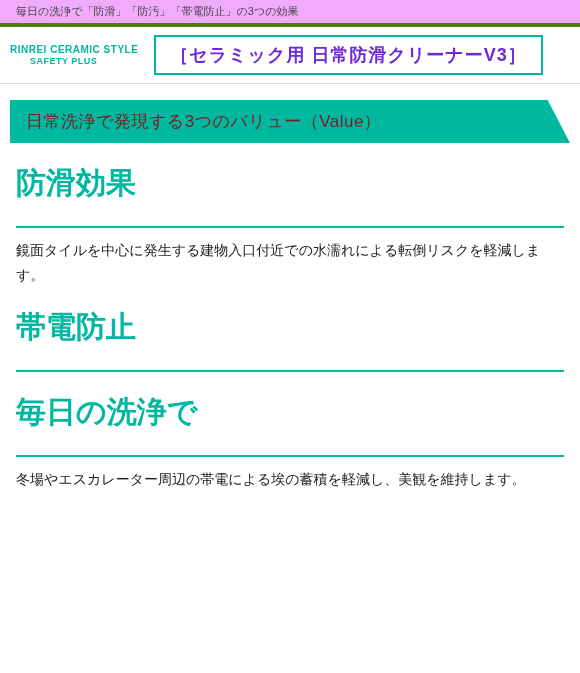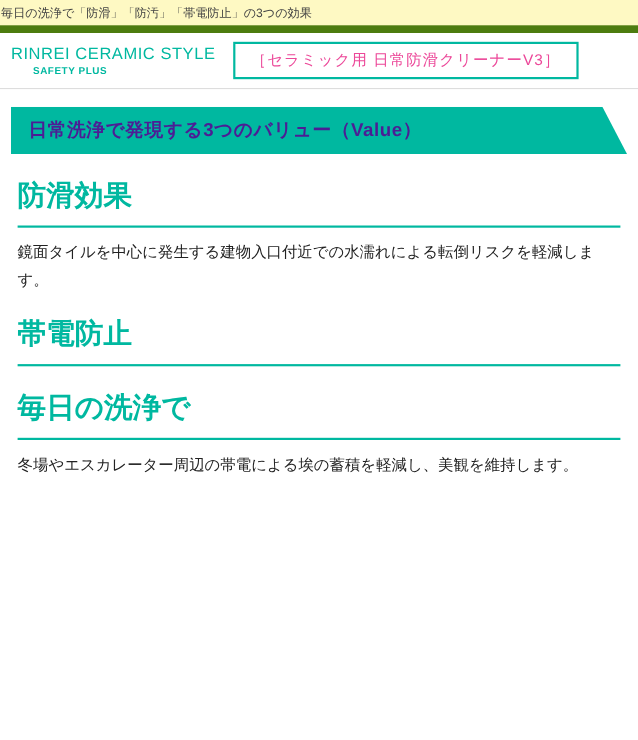--- a/index.html
+++ b/index.html
@@ -11,97 +11,97 @@
     body {
       width: 580px;
       min-height: 673px;
       background: #ffffff;
       font-family: 'Hiragino Kaku Gothic Pro', 'Meiryo', 'Yu Gothic', sans-serif;
       font-size: 14px;
       color: #222;
     }
 
     .top-bar {
-      background: #fef9c3;
-      padding: 4px 1px;
+      background: #f0abfc;
+      padding: 4px 16px;
       font-size: 11px;
       color: #444;
-      border-bottom: 7px solid #4d7c0f;
+      border-bottom: 4px solid #4d7c0f;
     }
 
     .header-section {
       display: flex;
       align-items: center;
       padding: 8px 10px;
       border-bottom: 1px solid #ddd;
     }
 
     .brand-logo {
       display: flex;
       flex-direction: column;
       margin-right: 16px;
     }
 
     .brand-name-top {
-      font-size: 15px;
+      font-size: 10px;
       color: #00b8a0;
-      font-weight: normal;
+      font-weight: bold;
       letter-spacing: 0.5px;
       line-height: 1.2;
     }
 
     .brand-name-bottom {
       font-size: 9px;
       color: #00b8a0;
       font-weight: bold;
       letter-spacing: 0.5px;
       line-height: 1.2;
       margin-left: 20px;
     }
 
     .product-title-box {
       border: 2px solid #00b8a0;
       padding: 6px 14px;
       display: inline-block;
     }
 
     .product-title-text {
-      font-size: 14px;
-      font-weight: normal;
-      color: #ec4899;
+      font-size: 18px;
+      font-weight: bold;
+      color: #6d28d9;
       letter-spacing: 1px;
     }
 
     .section-header {
       background: #00b8a0;
       margin: 16px 10px 0 10px;
       padding: 10px 16px;
       clip-path: polygon(0 0, 96% 0, 100% 100%, 0% 100%);
     }
 
     .section-header-text {
-      color: #4c1d95;
+      color: #7f1d1d;
       font-size: 17px;
-      font-weight: bold;
+      font-weight: normal;
       letter-spacing: 0.5px;
     }
 
     .content-area {
       padding: 0 16px;
     }
 
     .effect-block {
       margin-top: 20px;
     }
 
     .effect-title {
-      font-size: 26px;
+      font-size: 30px;
       font-weight: bold;
       color: #00b8a0;
-      padding-bottom: 10px;
+      padding-bottom: 22px;
       border-bottom: 2px solid #00b8a0;
       margin-bottom: 10px;
     }
 
     .effect-description {
       font-size: 14px;
       line-height: 1.75;
       color: #222;
     }
 

